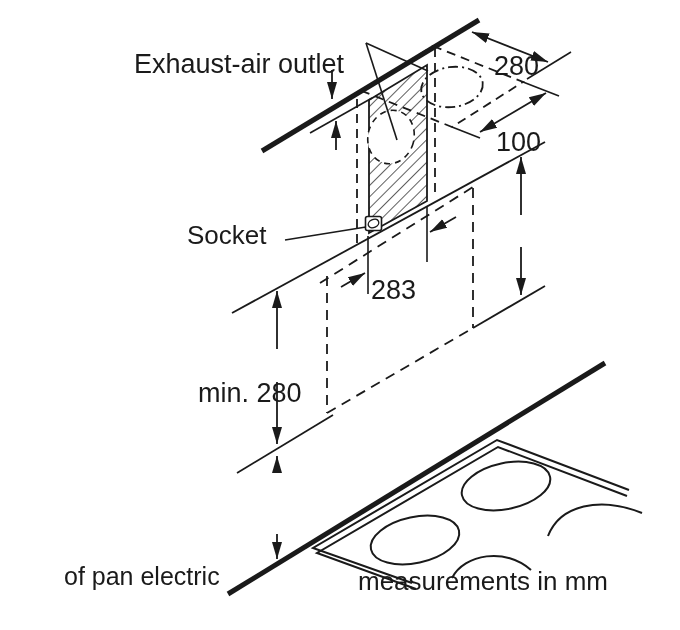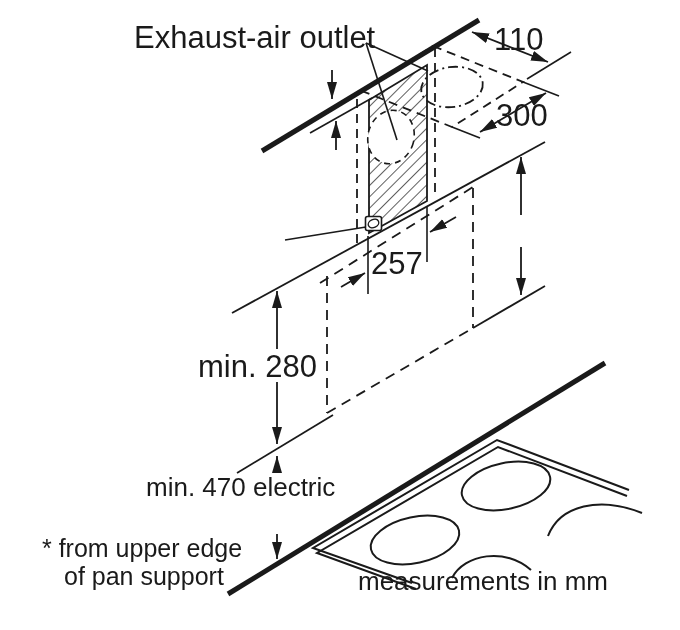--- a/index.html
+++ b/index.html
@@ -1,20 +1,20 @@
 <!DOCTYPE html>
 <html><head>
 <meta charset="utf-8">
 <style>
   html,body{margin:0;padding:0;background:#fff;}
   #stage{position:relative;width:680px;height:630px;background:#fff;overflow:hidden;
          font-family:"Liberation Sans","DejaVu Sans",sans-serif;color:#1a1a1a;}
   #drawing{position:absolute;left:0;top:0;}
   .lbl{position:absolute;white-space:nowrap;color:#1a1a1a;line-height:1.05;}
-  .f27{font-size:31px;}
+  .f27{font-size:27px;margin-top:28px;}
   .f26{font-size:26px;}
   .f25{font-size:25px;}
 </style>
 </head>
 <body>
 
 <div id="stage">
 
   <svg id="drawing" width="680" height="630" viewBox="0 0 680 630">
     <defs>
@@ -94,31 +94,30 @@
       <ellipse cx="506" cy="486" rx="45" ry="23" transform="rotate(-12 506 486)" stroke-width="2"></ellipse>
       <ellipse cx="415" cy="540" rx="45" ry="23" transform="rotate(-12 415 540)" stroke-width="2"></ellipse>
       <path d="M 548 536 C 560 505, 600 496, 642 513" stroke-width="2"></path>
       <path d="M 452 578 C 464 554, 506 547, 531 570" stroke-width="2"></path>
     </g>
   </svg>
 
   <div class="lbl f27" style="left:134px;top:22px">Exhaust-air outlet</div>
 
 
-  <div class="lbl f27" style="left:494px;top:24px">110</div>
+  <div class="lbl f27" style="left:494px;top:24px">280</div>
 
-  <div class="lbl f27" style="left:496px;top:100px">300</div>
+  <div class="lbl f27" style="left:496px;top:100px">100</div>
 
+  <div class="lbl f26" style="left:187px;top:222px">Socket</div>
 
-  <div class="lbl f27" style="left:371px;top:248px">257</div>
+  <div class="lbl f27" style="left:371px;top:248px">283</div>
 
 
   <div class="lbl f27" style="left:198px;top:351px">min. 280</div>
 
-  <div class="lbl f26" style="left:146px;top:474px">min. 470 electric</div>
 
 
-  <div class="lbl f25" style="left:42px;top:535px">* from upper edge</div>
 
-  <div class="lbl f25" style="left:64px;top:563px">of pan support</div>
+  <div class="lbl f25" style="left:64px;top:563px">of pan electric</div>
 
   <div class="lbl f26" style="left:358px;top:568px">measurements in mm</div>
 </div>
 
 </body></html>

